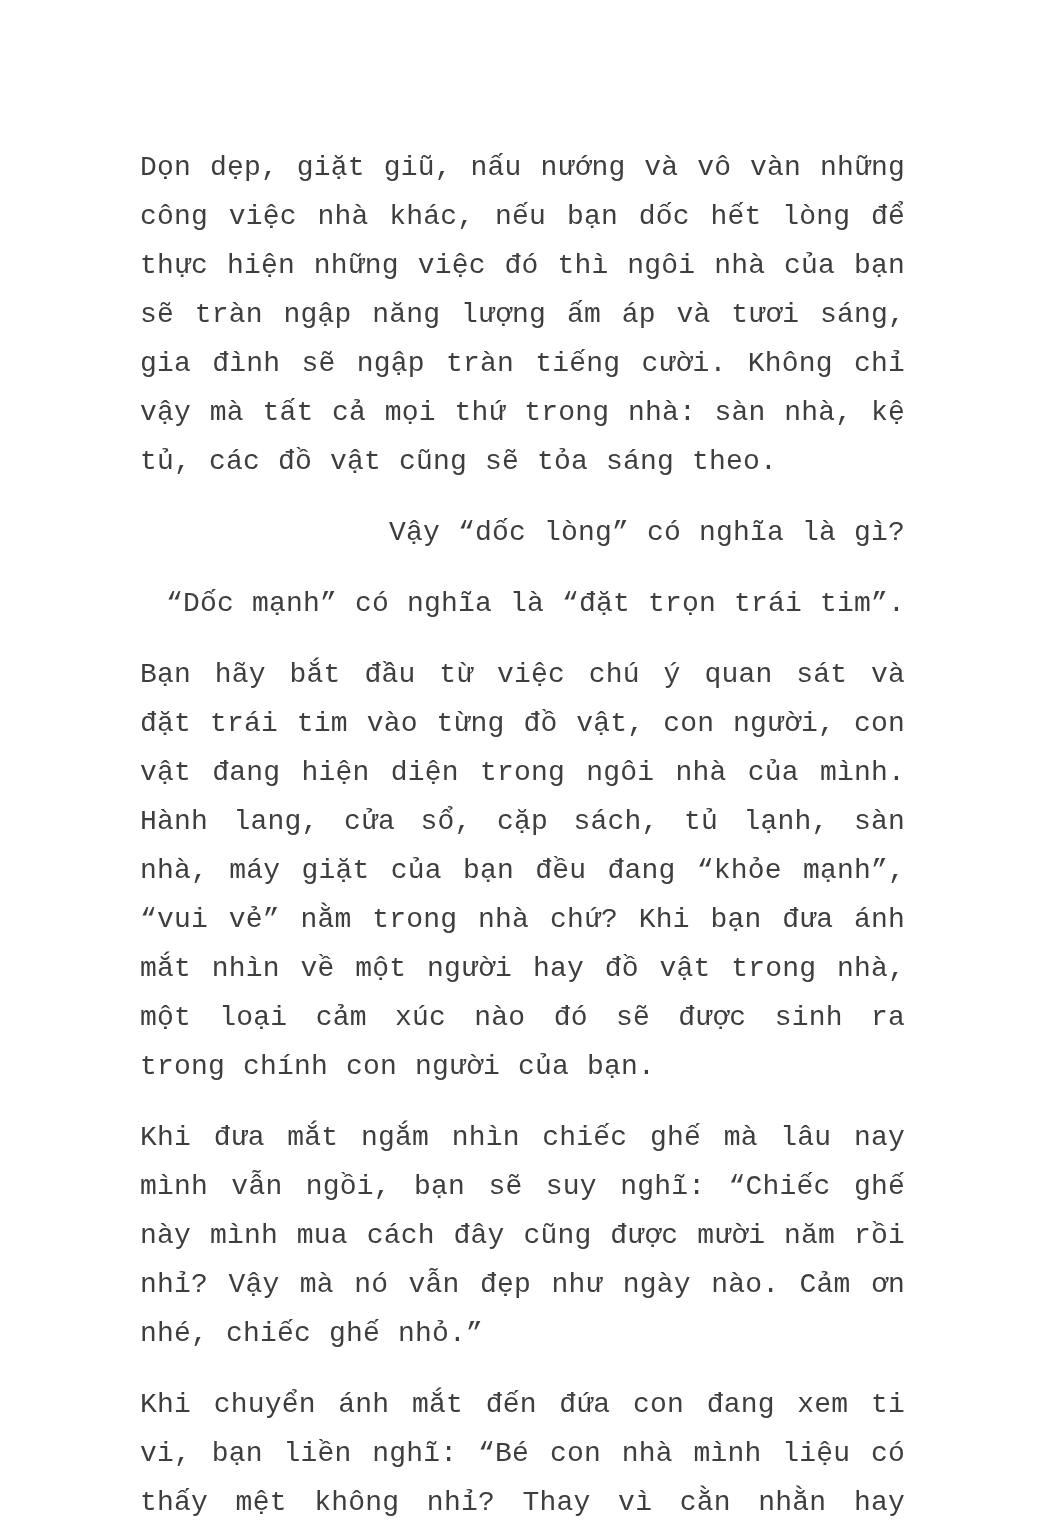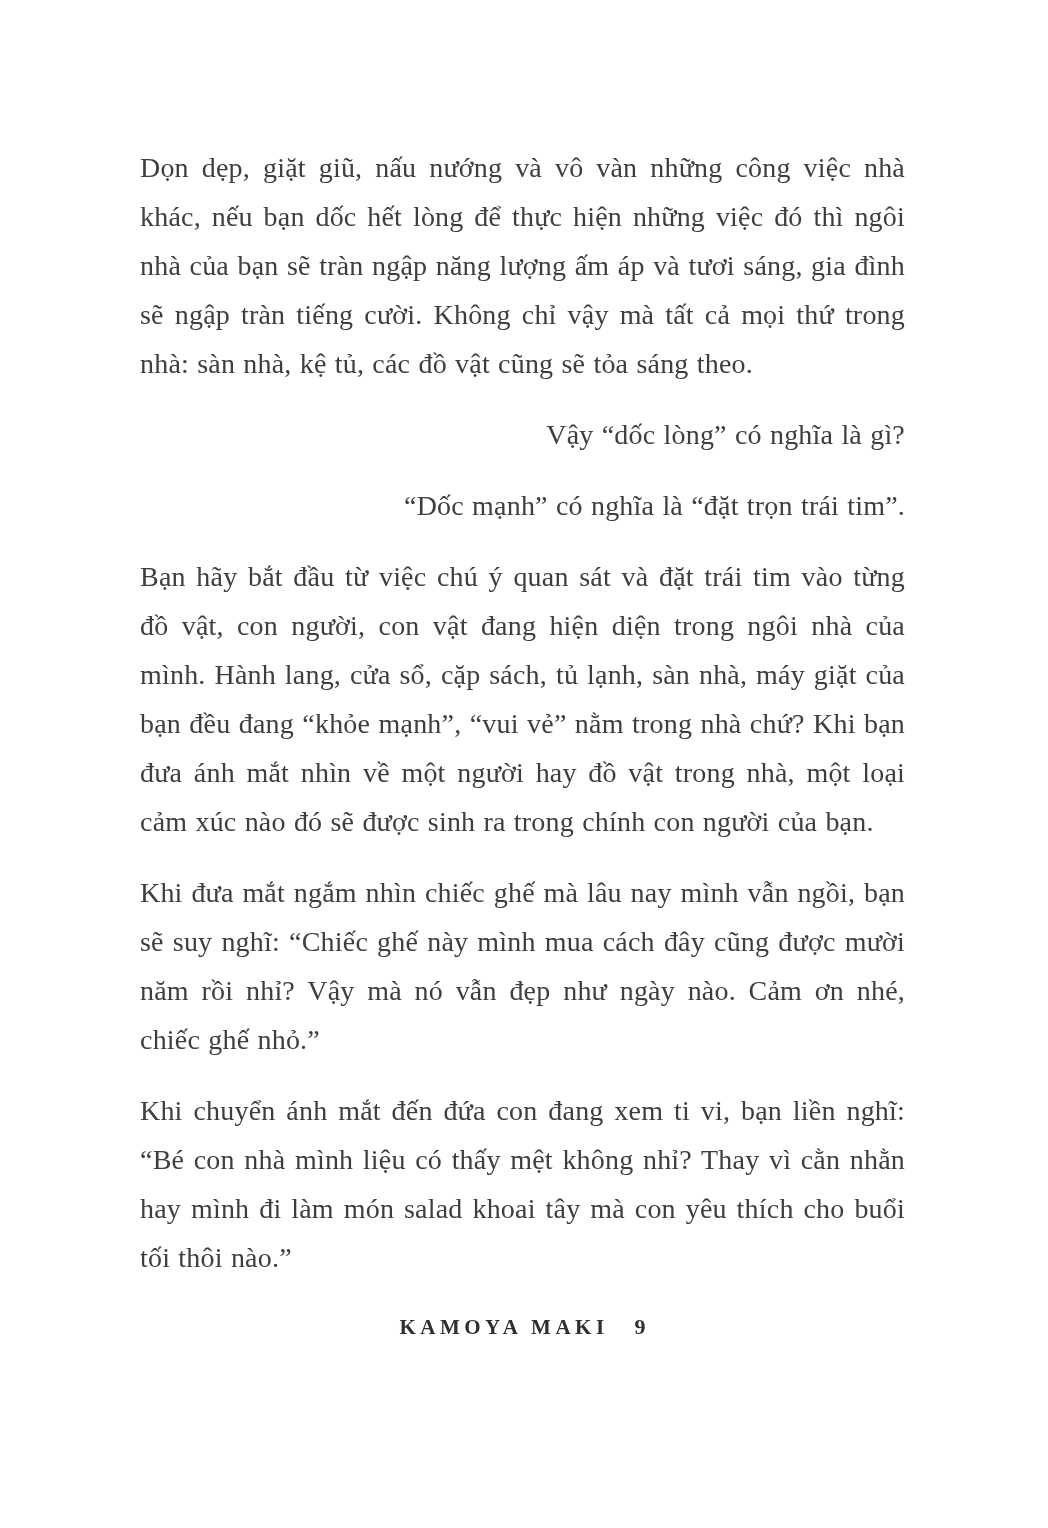--- a/index.html
+++ b/index.html
@@ -7,21 +7,21 @@
     padding: 0;
     background: #ffffff;
   }
   .page {
     position: relative;
     width: 1048px;
     height: 1528px;
     background: #ffffff;
     box-sizing: border-box;
     padding: 143px 143px 0 140px;
-    font-family: Liberation Serif, serif;
+    font-family: Liberation Mono, monospace;
     color: #3e3e3e;
     overflow: hidden;
     border-radius: 26px;
   }
   .content p {
     margin: 0 0 22px 0;
     font-size: 28px;
     line-height: 49px;
     text-align: justify;
     letter-spacing: 0.2px;

